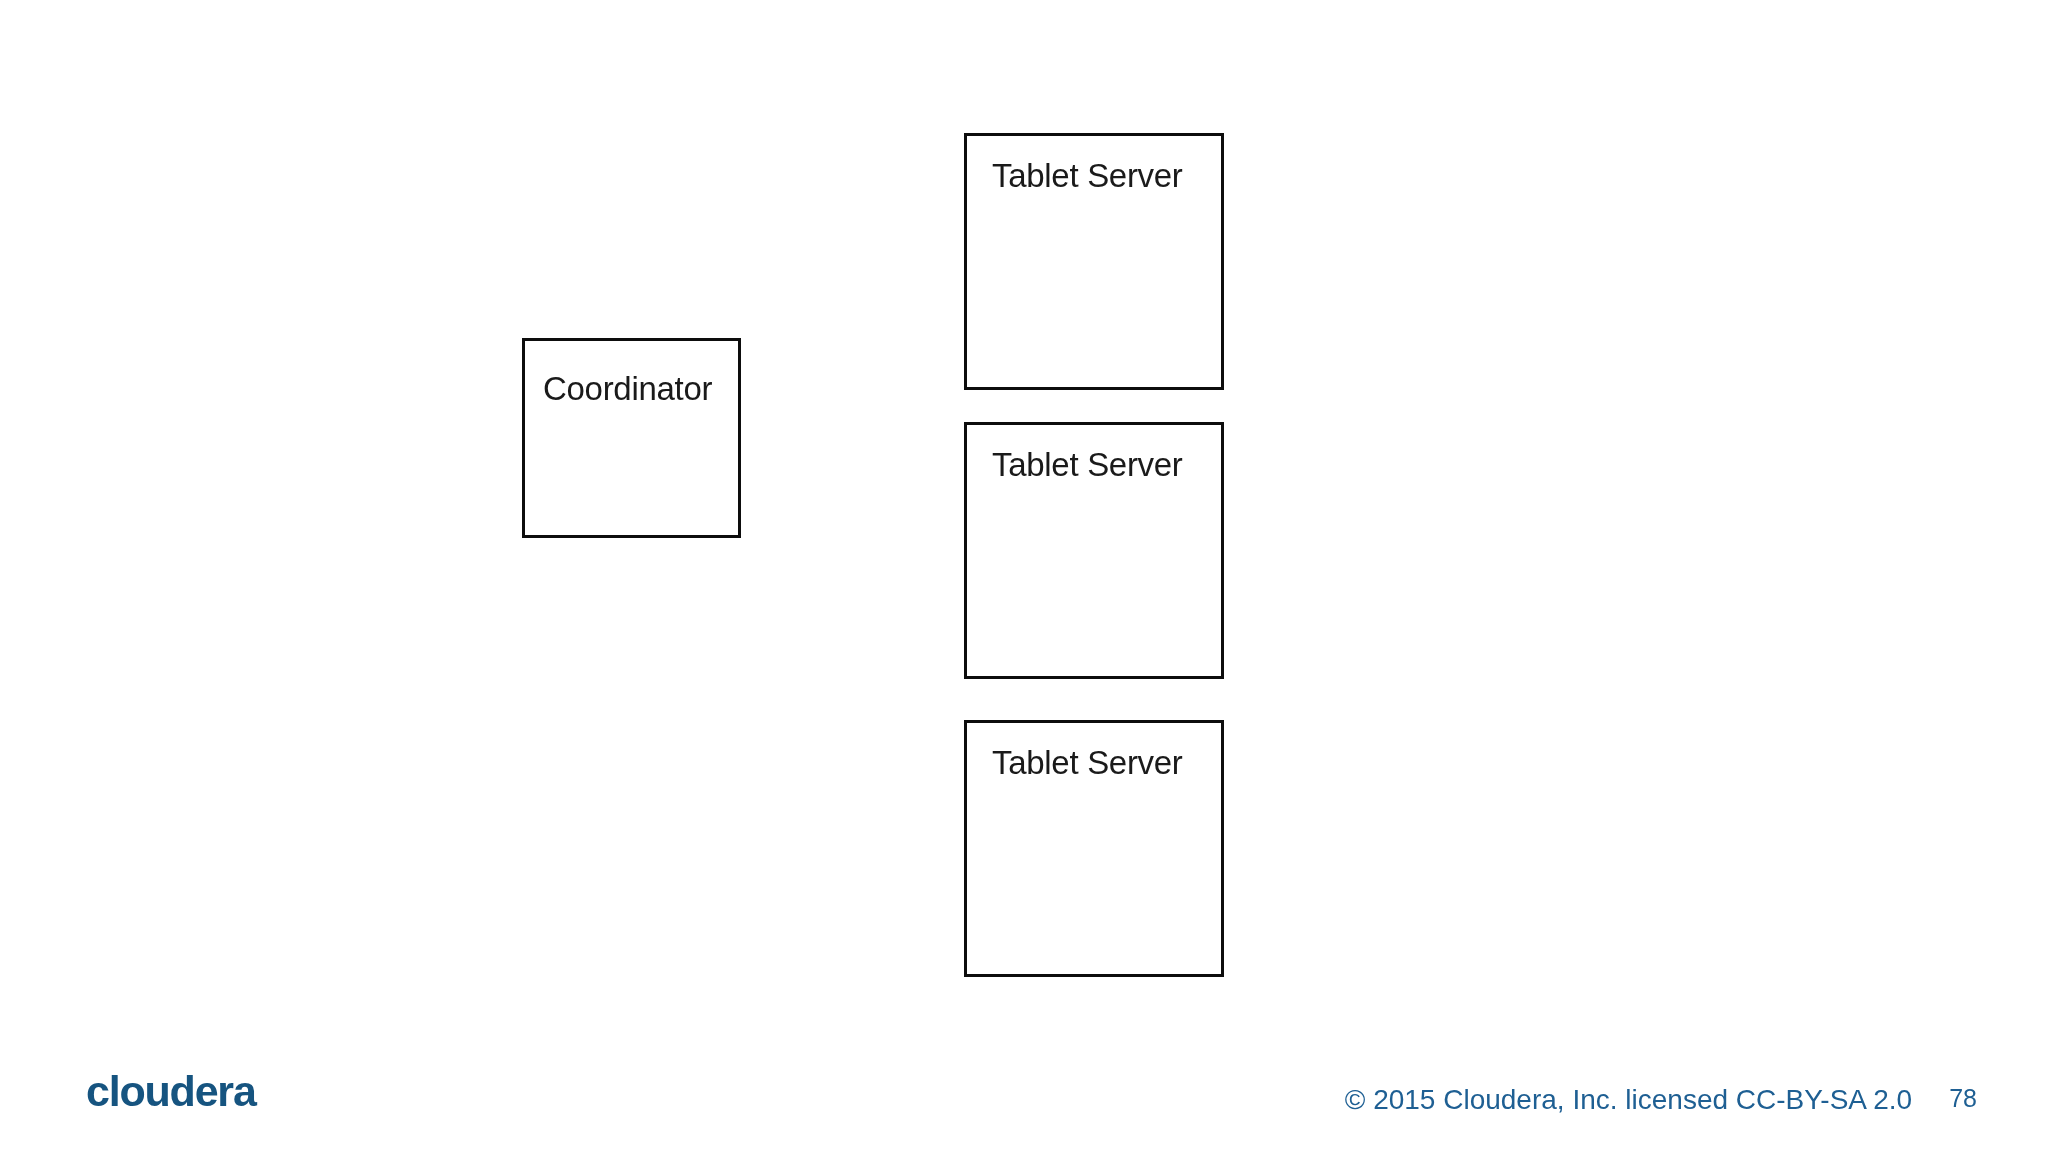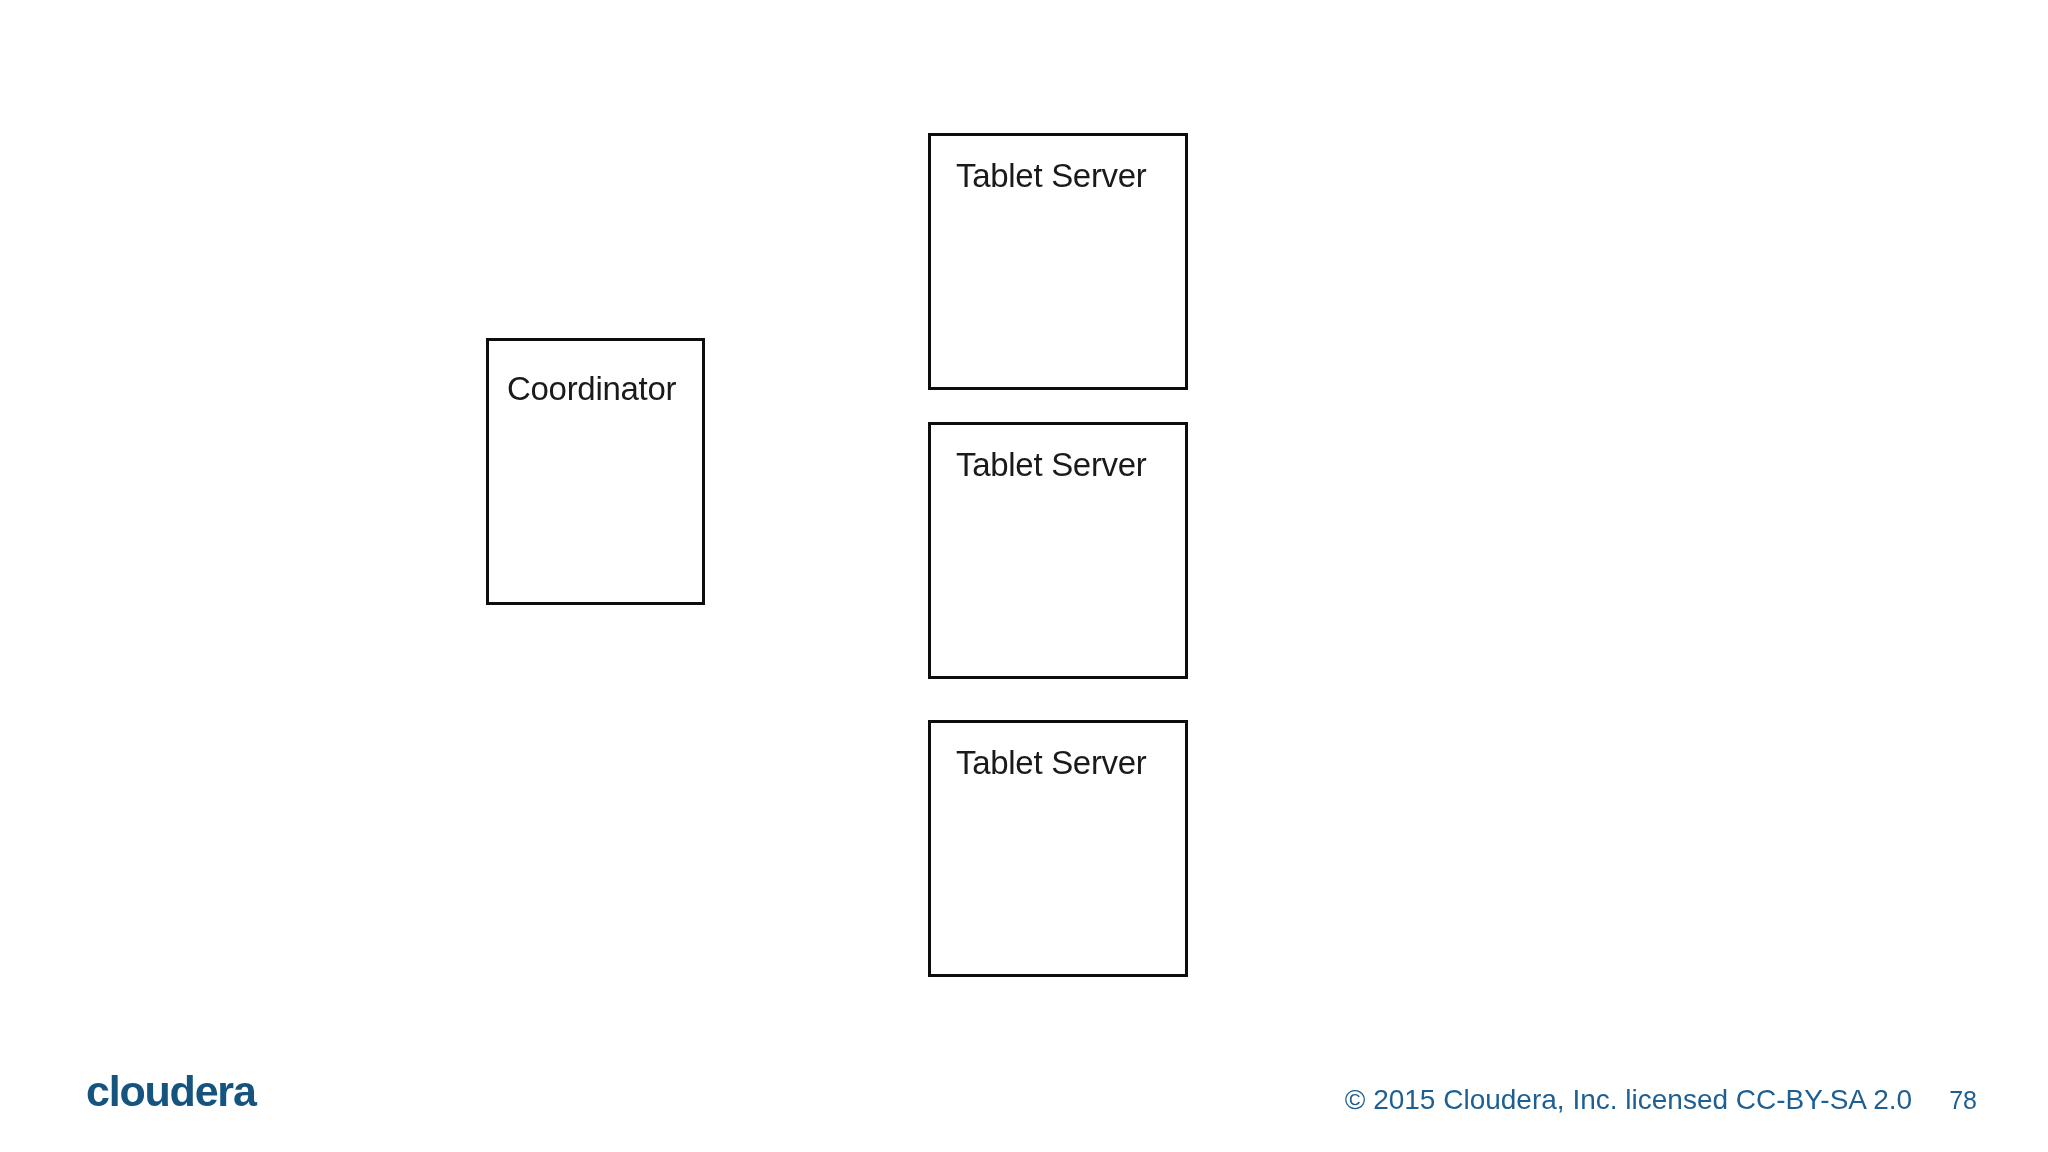--- a/index.html
+++ b/index.html
@@ -19,30 +19,31 @@
   .slide {
     position: relative;
     width: 2048px; height: 1152px;
     background: var(--background);
     overflow: hidden;
   }
   .node {
     position: absolute;
     background: var(--node-fill);
     border: 3.5px solid var(--node-border);
+    margin-left: 36px;
   }
   .node-label {
     display: block;
     color: var(--label);
     font-size: 33px;
     letter-spacing: -0.3px;
     line-height: 1.1;
     white-space: nowrap;
   }
-  .node--coordinator { left: 486px; top: 338px; width: 219px; height: 267px; }
+  .node--coordinator { left: 486px; top: 338px; width: 219px; height: 200px; }
   .node--coordinator .node-label { padding: 30px 0 0 18px; }
   .node--ts { left: 928px; width: 260px; height: 257px; }
   .node--ts .node-label { padding: 22px 0 0 25px; }
   .node--ts1 { top: 133px; }
   .node--ts2 { top: 422px; }
   .node--ts3 { top: 720px; }
 
   .footer-logo {
     position: absolute;
     left: 86px; top: 1070px;
@@ -50,21 +51,21 @@
     font-size: 43px;
     font-weight: bold;
     letter-spacing: -1.2px;
     line-height: 1;
     text-align: center;
   }
   .footer-right {
     position: absolute;
     right: 71px; top: 1086px;
     display: flex;
-    align-items: center;
+    align-items: flex-start;
     gap: 37px;
   }
   .footer-copyright {
     color: var(--footer-text);
     font-size: 28px;
     line-height: 1;
     white-space: nowrap;
   }
   .footer-page-number {
     color: var(--footer-text);

